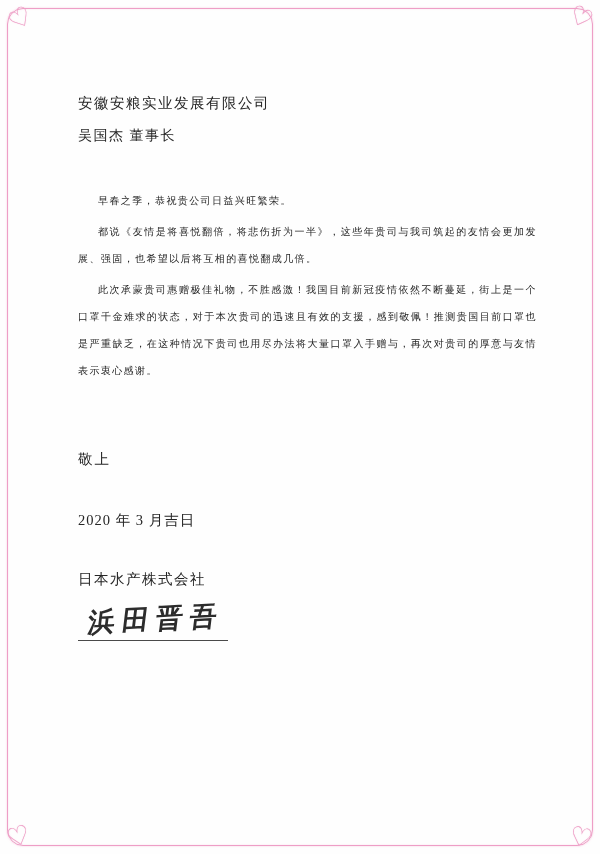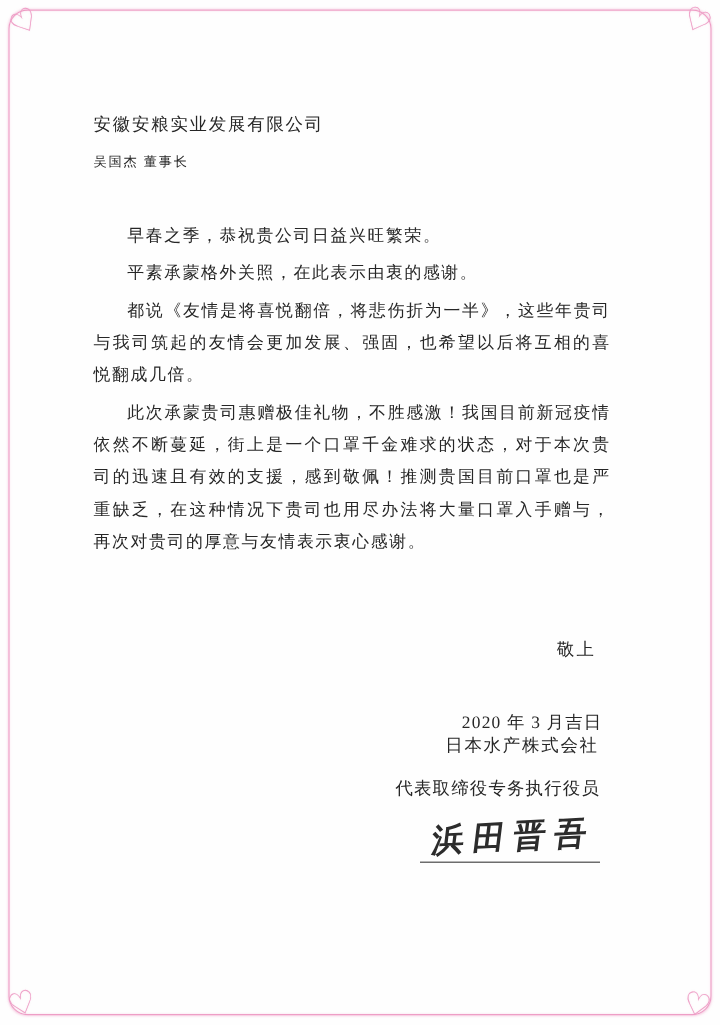--- a/index.html
+++ b/index.html
@@ -33,56 +33,57 @@
     user-select: none;
   }
   .heart-tl { left: 9px;  top: 6px;    transform: rotate(-32deg); }
   .heart-tr { right: 8px; top: 5px;    transform: rotate(26deg); }
   .heart-bl { left: 7px;  bottom: 4px; transform: rotate(-18deg); }
   .heart-br { right: 8px; bottom: 3px; transform: rotate(14deg); }
 
   .content {
     position: absolute;
     left: 78px;
-    right: 91px;
+    right: 63px;
     top: 94px;
   }
   .recipient-company {
     font-size: 14.5px;
     letter-spacing: 1.5px;
     margin-bottom: 14px;
   }
   .recipient-person, .recipient-staff {
-    font-size: 11px;
+    font-size: 14px;
     letter-spacing: 1.5px;
     margin-bottom: 10px;
   }
   .body-block { margin-top: 42px; }
   .body-block p {
-    font-size: 14px;
+    font-size: 10px;
     line-height: 27px;
     letter-spacing: 1.4px;
     text-indent: 2em;
     text-align: justify;
     margin-bottom: 4px;
   }
-  .closing-block { text-align: right; }
+  .closing-block { }
   .closing-word {
     margin-top: 66px;
     margin-right: 12px;
     font-size: 14.5px;
     letter-spacing: 2px;
   }
   .date-line {
     margin-top: 42px;
     margin-right: 7px;
     font-size: 14.5px;
     letter-spacing: 1px;
   }
   .sender-company {
+    margin-top: 40px;
     margin-right: 10px;
     font-size: 14.5px;
     letter-spacing: 1.5px;
   }
   .sender-title {
     margin-top: 17px;
     margin-right: 9px;
     font-size: 14.5px;
     letter-spacing: 1px;
   }
@@ -114,29 +115,27 @@
   <span class="corner-heart heart-bl">♡</span>
   <span class="corner-heart heart-br">♡</span>
 
   <div class="content">
 
     <div class="recipient-company">安徽安粮实业发展有限公司</div>
     <div class="recipient-person">吴国杰 董事长</div>
 
     <div class="body-block">
       <p>早春之季，恭祝贵公司日益兴旺繁荣。</p>
-      <p>平素承蒙格外关照，在此表示由衷的感谢。</p>
       <p>都说《友情是将喜悦翻倍，将悲伤折为一半》，这些年贵司与我司筑起的友情会更加发展、强固，也希望以后将互相的喜悦翻成几倍。</p>
       <p>此次承蒙贵司惠赠极佳礼物，不胜感激！我国目前新冠疫情依然不断蔓延，街上是一个口罩千金难求的状态，对于本次贵司的迅速且有效的支援，感到敬佩！推测贵国目前口罩也是严重缺乏，在这种情况下贵司也用尽办法将大量口罩入手赠与，再次对贵司的厚意与友情表示衷心感谢。</p>
     </div>
 
     <div class="closing-block">
       <div class="closing-word">敬上</div>
       <div class="date-line">2020 年 3 月吉日</div>
       <div class="sender-company">日本水产株式会社</div>
-      <div class="sender-title">代表取缔役专务执行役员</div>
       <div>
         <span class="signature-wrap"><span class="signature-name">浜田晋吾</span></span>
       </div>
     </div>
 
   </div>
 </div>
 
 </body></html>

